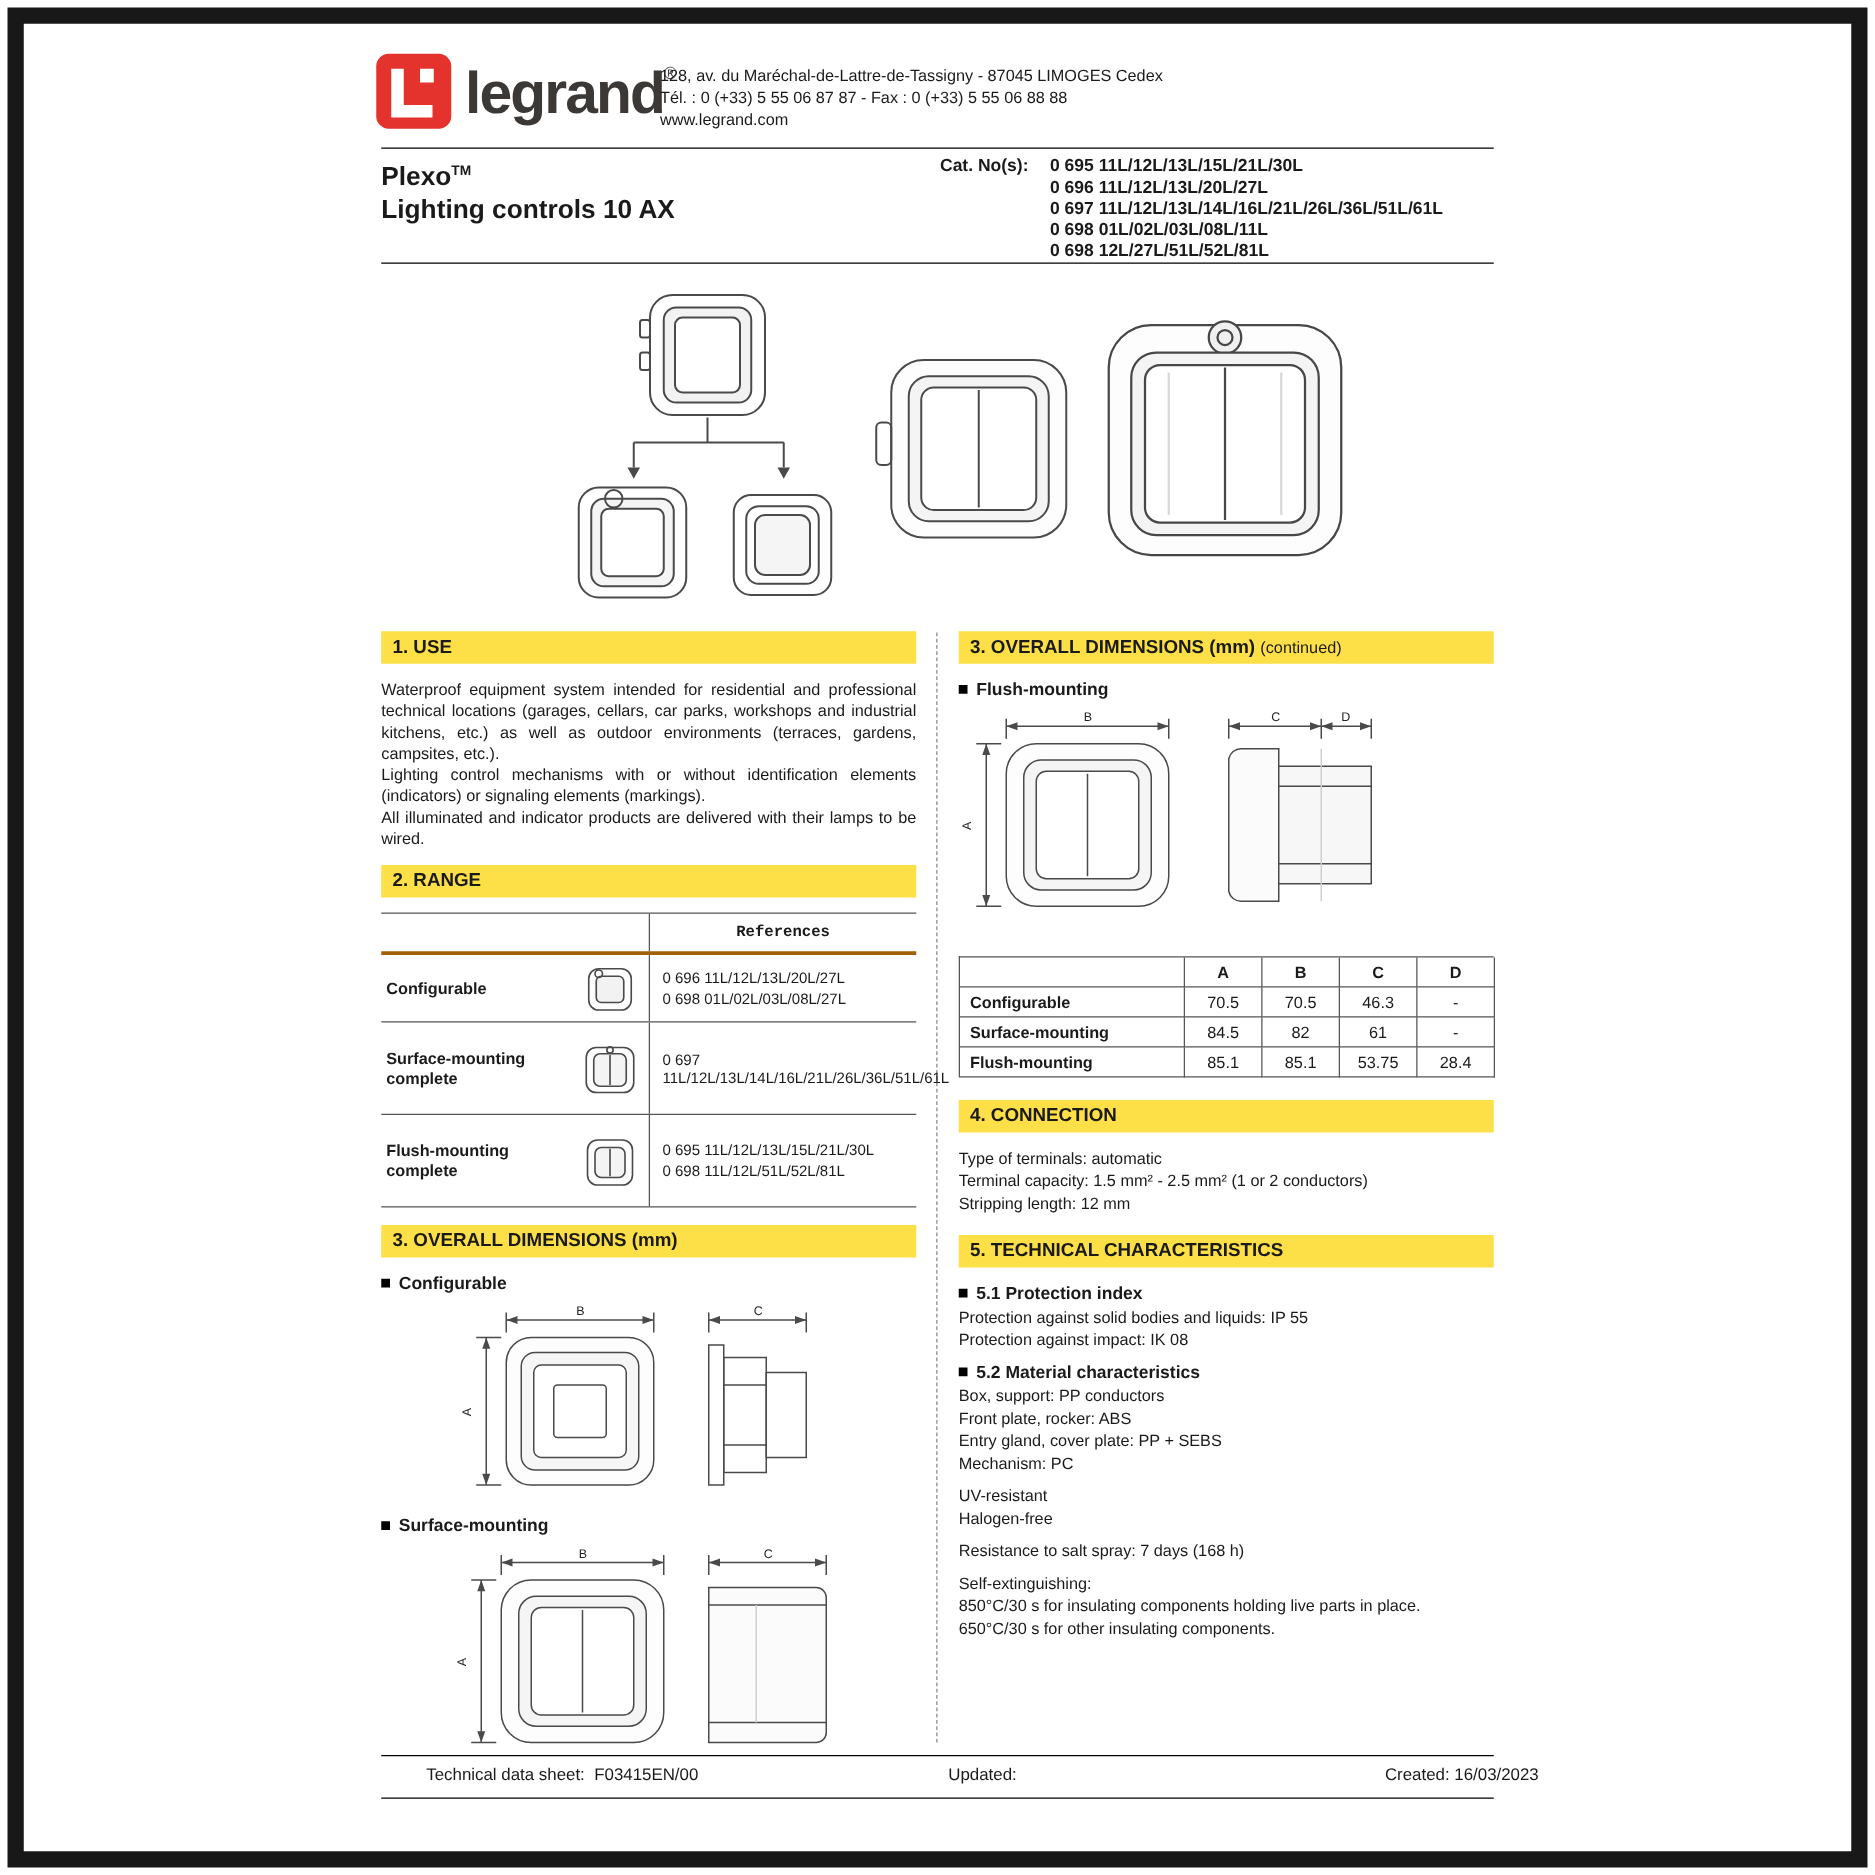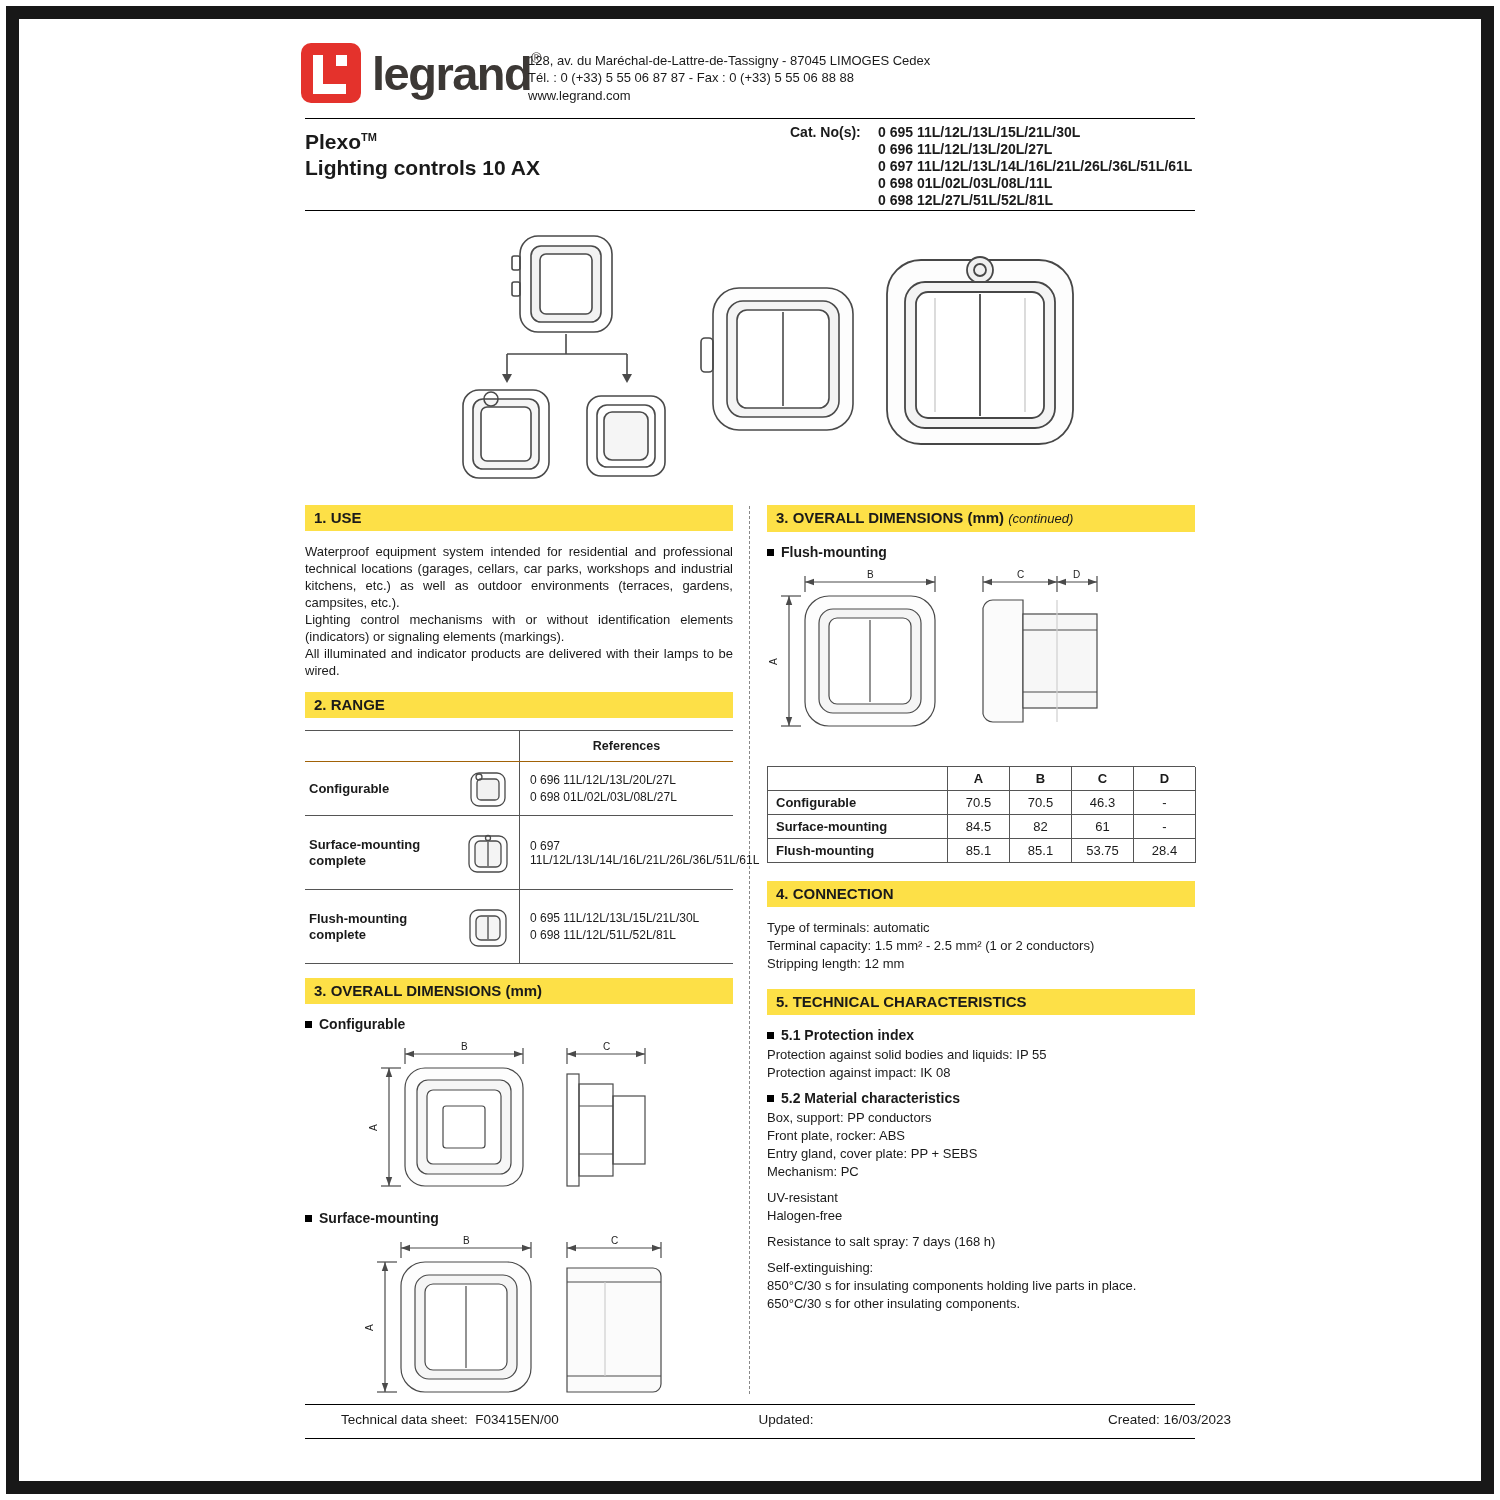--- a/index.html
+++ b/index.html
@@ -16,47 +16,47 @@
 
   .rule { position:absolute; left:305px; width:890px; border-top:1.6px solid #000; }
   .rule1 { top:118px; } .rule2 { top:210px; }
   .rule-f1 { top:1404px; } .rule-f2 { top:1438px; }
 
   .title-block { position:absolute; left:305px; top:124px; }
   .title-block .product { font-size:21px; font-weight:bold; line-height:26px; }
   .title-block sup { font-size:11px; }
   .title-block .subtitle { font-size:21px; font-weight:bold; line-height:26px; }
 
-  .cat-block { position:absolute; left:790px; top:124px; font-size:14px; font-weight:bold; line-height:17px; }
+  .cat-block { position:absolute; left:752px; top:124px; font-size:14px; font-weight:bold; line-height:17px; }
   .cat-line { display:flex; }
   .cat-label { width:88px; flex:0 0 88px; }
   .cat-indent { margin-left:88px; }
 
   
   .hero { position:absolute; left:395px; top:226px; }
 
   
   .vdivider { position:absolute; left:749px; top:506px; height:888px; border-left:1px dashed #888; }
   .col { position:absolute; top:505px; width:428px; }
   .col-left { left:305px; }
   .col-right { left:767px; }
 
   .section-bar { background:#fde047; font-size:15px; font-weight:bold; padding:4px 9px; line-height:18px; margin-bottom:12px; }
-  .section-bar .cont { font-weight:normal; font-style:italic; font-size:13px; }
+  .section-bar .cont { font-weight:normal; font-size:13px; }
 
   .body-text { font-size:13px; line-height:17px; text-align:justify; }
   .body-text p { margin:0; }
   .mb14 { margin-bottom:13px; }
 
   .subhead { font-size:14px; font-weight:bold; margin:8px 0 8px 0; display:flex; align-items:center; }
   .sq { width:7px; height:7px; background:#000; display:inline-block; margin-right:7px; flex:0 0 7px; }
 
   
   .range-table { margin-top:12px; margin-bottom:14px; font-size:12px; border-top:1px solid #555; }
-  .rt-header { display:grid; grid-template-columns:214px 1fr; border-bottom:1px solid #a16207; }
+  .rt-header { display:grid; grid-template-columns:214px 1fr; border-bottom:3px solid #a16207;font-family:Liberation Mono, monospace; }
   .rt-refhead { border-left:1px solid #555; text-align:center; font-weight:bold; font-size:12.5px; padding:8px 0; }
   .rt-row { display:grid; grid-template-columns:152px 62px 1fr; border-bottom:1px solid #555; }
   .rt-label { font-weight:bold; font-size:13px; padding:8px 4px; display:flex; align-items:center; line-height:16px; }
   .rt-img { display:flex; align-items:center; justify-content:center; }
   .rt-refs { border-left:1px solid #555; padding:6px 10px; display:flex; flex-direction:column; justify-content:center; gap:3px; line-height:14px; }
   .rt-r1 { min-height:54px; } .rt-r2 { min-height:74px; } .rt-r3 { min-height:74px; }
 
   
   .dim-svg { display:block; margin:2px 0 6px 0; }
   svg text { font-family:"Liberation Sans", sans-serif; font-size:10px; fill:#222; stroke:none; }

